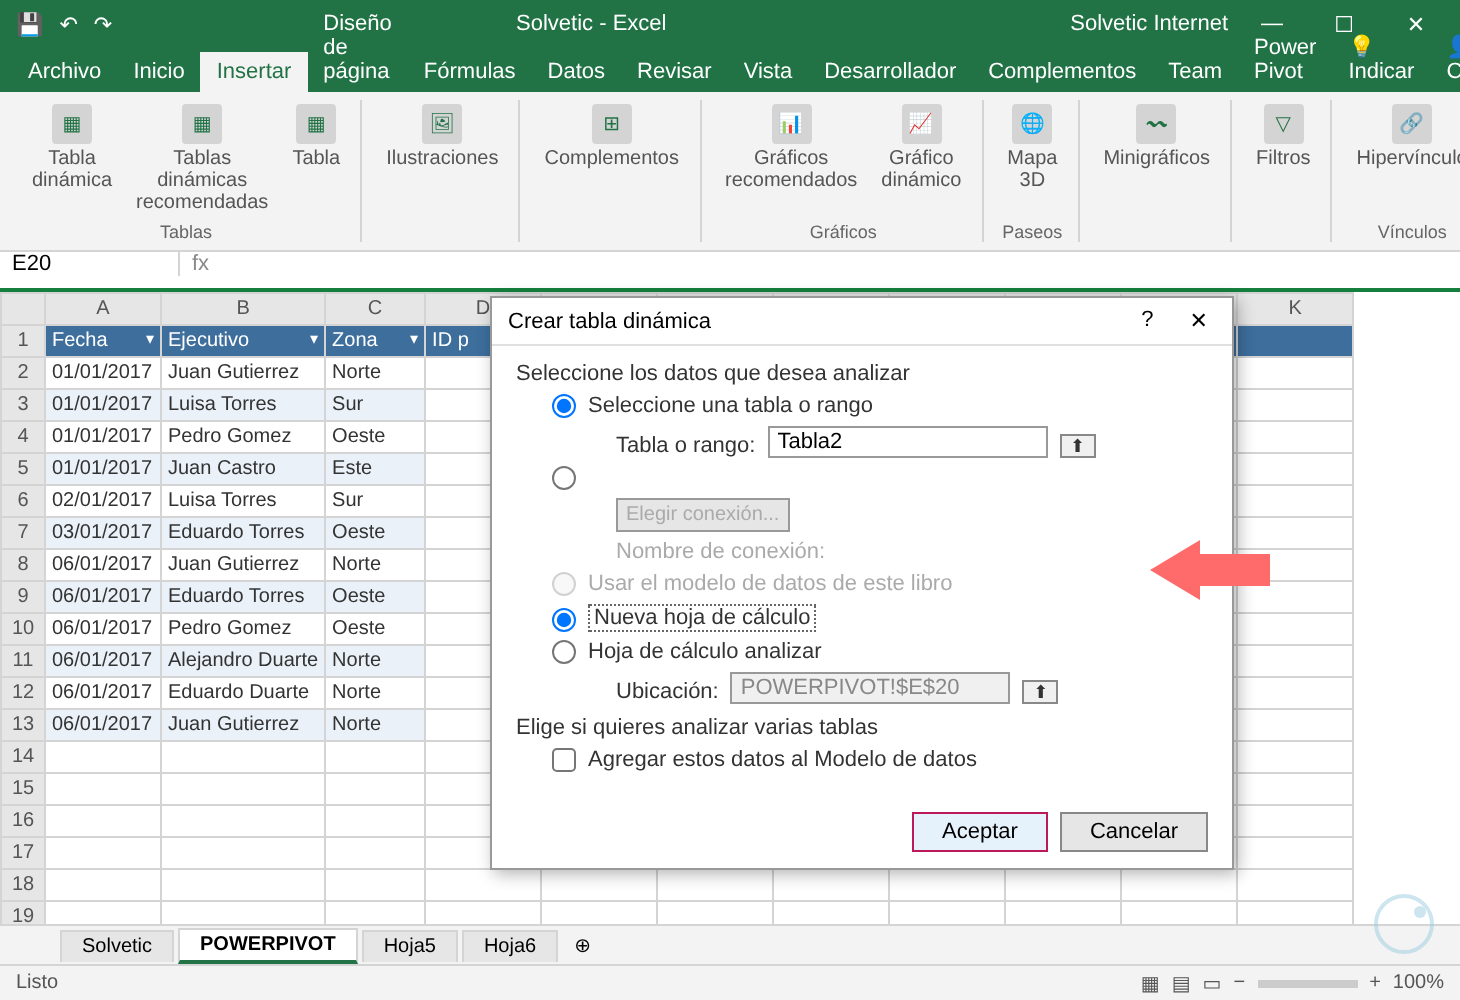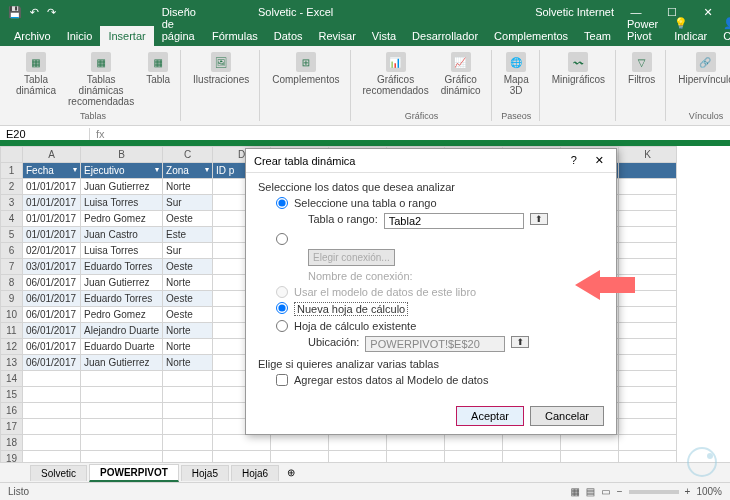--- a/index.html
+++ b/index.html
@@ -15,21 +15,21 @@
 .tab.active { background: #f3f3f3; color: #217346; }
 .tab-right { margin-left: auto; display: flex; }
 
 .ribbon { height: 80px; background: #f3f3f3; border-bottom: 1px solid #d4d4d4; display: flex; padding: 4px 6px; gap: 2px; }
 .rgroup { border-right: 1px solid #d4d4d4; padding: 0 6px; display: flex; flex-direction: column; align-items: center; justify-content: space-between; }
 .rgroup .items { display: flex; gap: 4px; }
 .ritem { display: flex; flex-direction: column; align-items: center; gap: 2px; padding: 2px 4px; cursor: pointer; font-size: 10px; color: #555; line-height: 1.1; text-align: center; }
 .ritem .ico { width: 20px; height: 20px; background: #d4d4d4; border-radius: 2px; display: flex; align-items: center; justify-content: center; color: #217346; }
 .rgroup .glabel { font-size: 9px; color: #666; }
 
-.namebox-row { height: 20px; border-bottom: 6px solid #15803d; display: flex; align-items: flex-end; background: #fff; }
+.namebox-row { height: 20px; border-bottom: 2px solid #15803d; display: flex; align-items: flex-start; background: #fff; }
 .namebox { width: 90px; border-right: 1px solid #d4d4d4; padding: 0 6px; font-size: 11px; }
 .fxbar { flex: 1; padding: 0 6px; display: flex; align-items: center; gap: 6px; color: #888; }
 
 .grid-area { height: 320px; position: relative; overflow: hidden; }
 table.sheet { border-collapse: collapse; table-layout: fixed; }
 table.sheet th, table.sheet td { border: 1px solid #d4d4d4; font-size: 10px; padding: 1px 3px; height: 16px; overflow: hidden; white-space: nowrap; }
 table.sheet th { background: #e6e6e6; font-weight: normal; color: #555; text-align: center; }
 table.sheet th.rowh { width: 22px; }
 table.sheet td { background: #fff; }
 .colA { width: 58px; } .colB { width: 80px; } .colC { width: 50px; } .colD { width: 58px; }
@@ -46,21 +46,21 @@
 .stab.add { background: none; border: none; padding: 2px 6px; }
 
 .statusbar { position: absolute; bottom: 0; left: 0; right: 0; height: 18px; background: #f3f3f3; border-top: 1px solid #d4d4d4; display: flex; align-items: center; padding: 0 8px; font-size: 10px; color: #555; justify-content: space-between; }
 .statusbar .zoom { display: flex; gap: 6px; align-items: center; }
 
 .dialog { position: absolute; left: 245px; top: 148px; width: 372px; background: #fff; border: 1px solid #999; box-shadow: 2px 2px 8px rgba(0,0,0,0.3); font-size: 11px; }
 .dialog .dtitle { height: 24px; display: flex; align-items: center; justify-content: space-between; padding: 0 8px; border-bottom: 1px solid #e0e0e0; }
 .dialog .dclose { display: flex; gap: 10px; }
 .dialog .dbtn { cursor: pointer; padding: 0 4px; }
 .dialog .dbody { padding: 8px 12px; color: #333; }
-.dialog .drow { margin: 4px 0; display: flex; align-items: flex-start; gap: 6px; }
+.dialog .drow { margin: 4px 0; display: flex; align-items: flex-end; gap: 6px; }
 .dialog .drow.indent { padding-left: 18px; }
 .dialog input[type=text] { border: 1px solid #999; padding: 1px 4px; font-size: 11px; }
 .dialog input[type=text][disabled] { background: #f0f0f0; color: #888; }
 .dialog .radio, .dialog .check { width: 12px; height: 12px; }
 .dialog button.dlgbtn { padding: 2px 4px; font-size: 10px; border: 1px solid #999; background: #e6e6e6; cursor: pointer; }
 .dialog button.dlgbtn[disabled] { color: #aaa; }
 .dialog .dfooter { display: flex; justify-content: flex-end; gap: 6px; padding: 8px 12px; }
 .dialog .dfooter button { padding: 3px 14px; font-size: 11px; border: 1px solid #888; background: #e6e6e6; cursor: pointer; }
 .dialog .dfooter button.primary { border: 1px solid #be185d; background: #e5f1fb; }
 .pick-btn { width: 18px; border: 1px solid #888; background: #f0f0f0; text-align: center; cursor: pointer; font-size: 9px; }
@@ -525,21 +525,21 @@
     <div class="drow indent disabled-text">
       <input type="radio" class="radio" disabled="" style="">
       <span>Usar el modelo de datos de este libro</span>
     </div>
     <div class="drow indent">
       <input type="radio" class="radio" checked="" style="">
       <span class="framed">Nueva hoja de cálculo</span>
     </div>
     <div class="drow indent">
       <input type="radio" class="radio" style="">
-      <span>Hoja de cálculo existente</span>
+      <span>Hoja de cálculo analizar</span>
     </div>
     <div class="drow indent" style="padding-left:50px">
       <span>Ubicación:</span>
       <input type="text" disabled="" style="width: 140px;" value="POWERPIVOT!$E$20">
       <span class="pick-btn">⬆</span>
     </div>
     <div style="margin-top:6px">Elige si quieres analizar varias tablas</div>
     <div class="drow indent">
       <input type="checkbox" class="check" style="">
       <span>Agregar estos datos al Modelo de datos</span>

